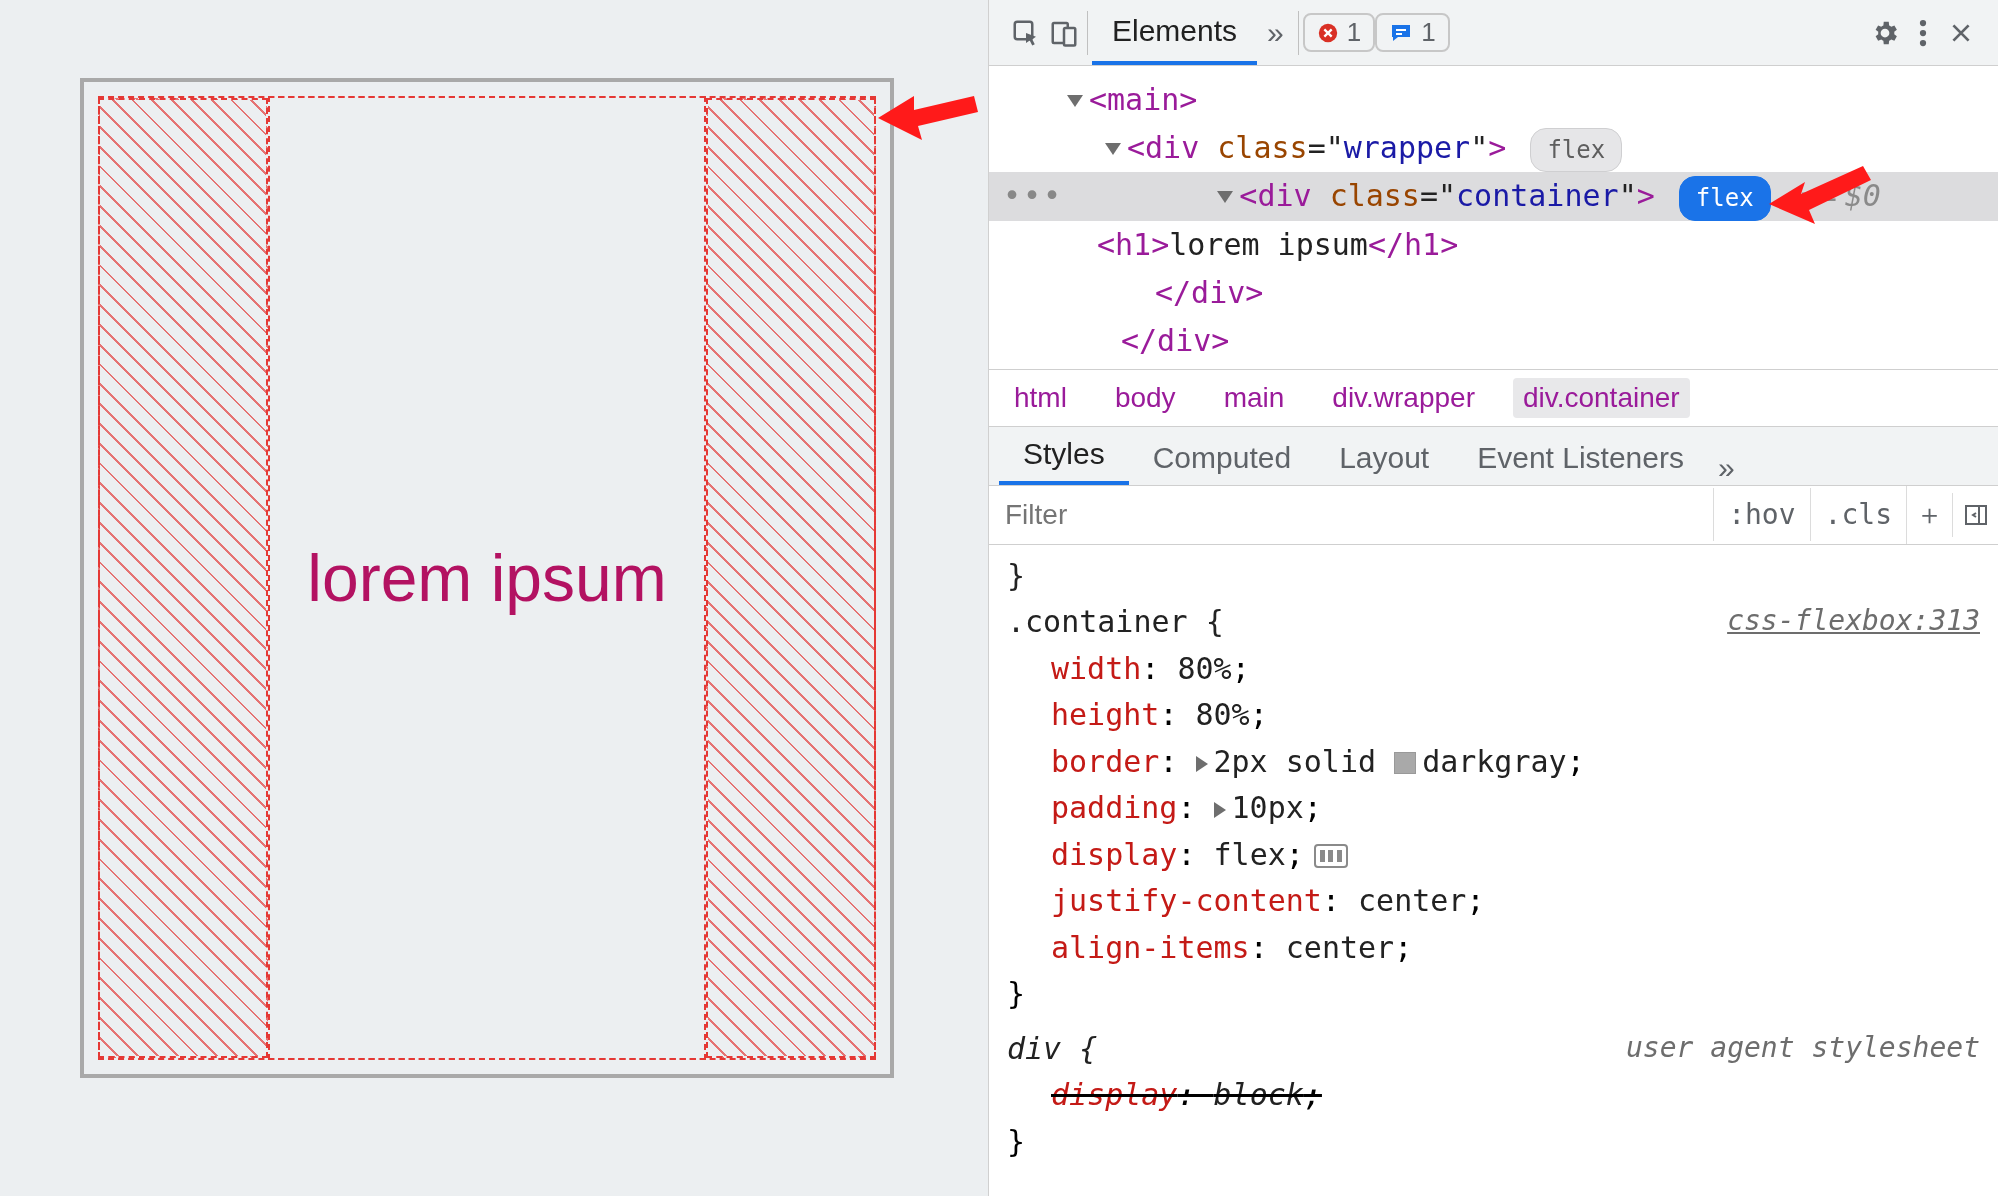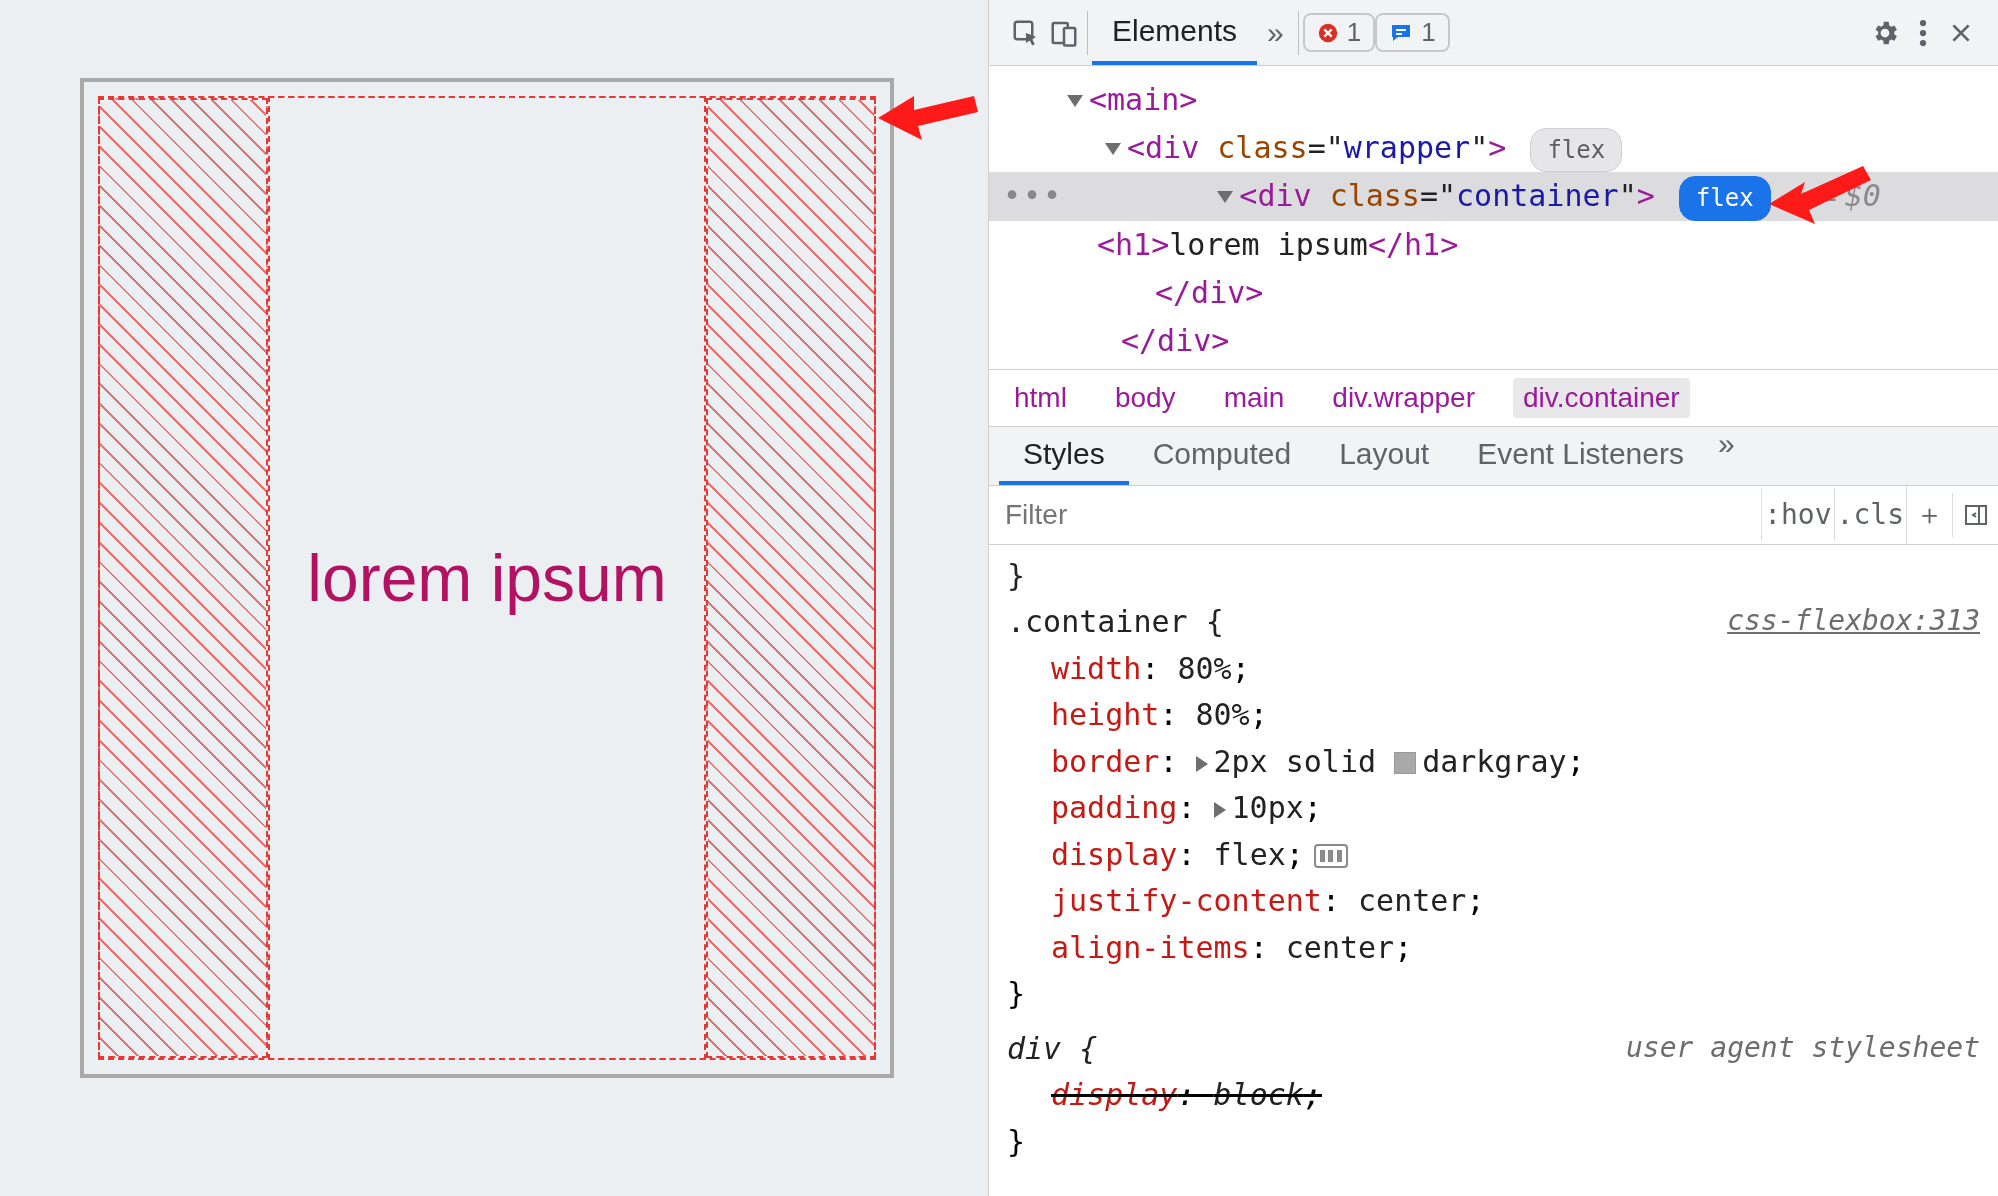--- a/index.html
+++ b/index.html
@@ -154,21 +154,21 @@
     padding: 8px 15px;
     font-family: -apple-system, "Helvetica Neue", Arial, sans-serif;
     font-size: 28px;
     color: #9a1b9a;
     display: flex; gap: 28px;
   }
   .crumb { padding: 4px 10px; }
   .crumb.sel { background: #e8e8ea; color: #9a1b9a; border-radius: 4px; }
   
   .dt-subtabs {
-    display: flex; align-items: flex-start;
+    display: flex; align-items: flex-end;
     font-family: -apple-system, "Helvetica Neue", Arial, sans-serif;
     font-size: 30px; color: #5f6368;
     border-bottom: 1px solid #cfcfcf;
     background: #f1f3f4;
     padding: 0 10px;
   }
   .dt-subtabs .stab {
     padding: 10px 24px;
   }
   .dt-subtabs .stab.active { color: #212121; border-bottom: 4px solid #1a73e8; }
@@ -181,21 +181,21 @@
   }
   .dt-filterbar input {
     flex: 1;
     border: none; outline: none;
     font-size: 28px;
     padding: 12px 16px;
     font-family: inherit;
     background: #fff;
   }
   .fb-btn {
-    padding: 10px 2px;
+    padding: 10px 14px;
     border-left: 1px solid #dcdcdc;
     font-family: Menlo, Consolas, monospace;
   }
   .fb-ico {
     width: 46px; display: inline-flex; align-items: center; justify-content: center;
     border-left: 1px solid #dcdcdc;
     font-size: 28px; padding: 10px 8px;
   }
   
   .dt-rules {

